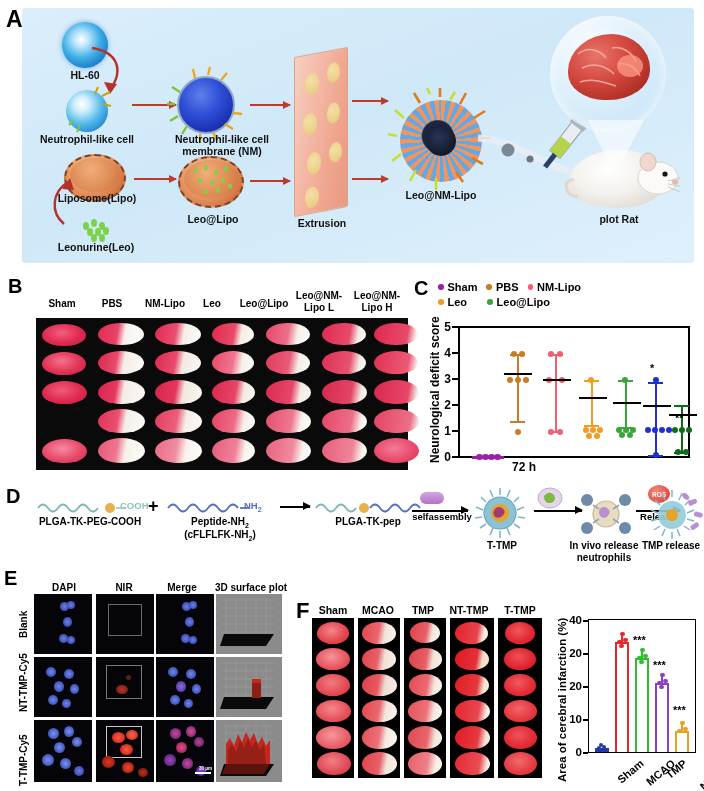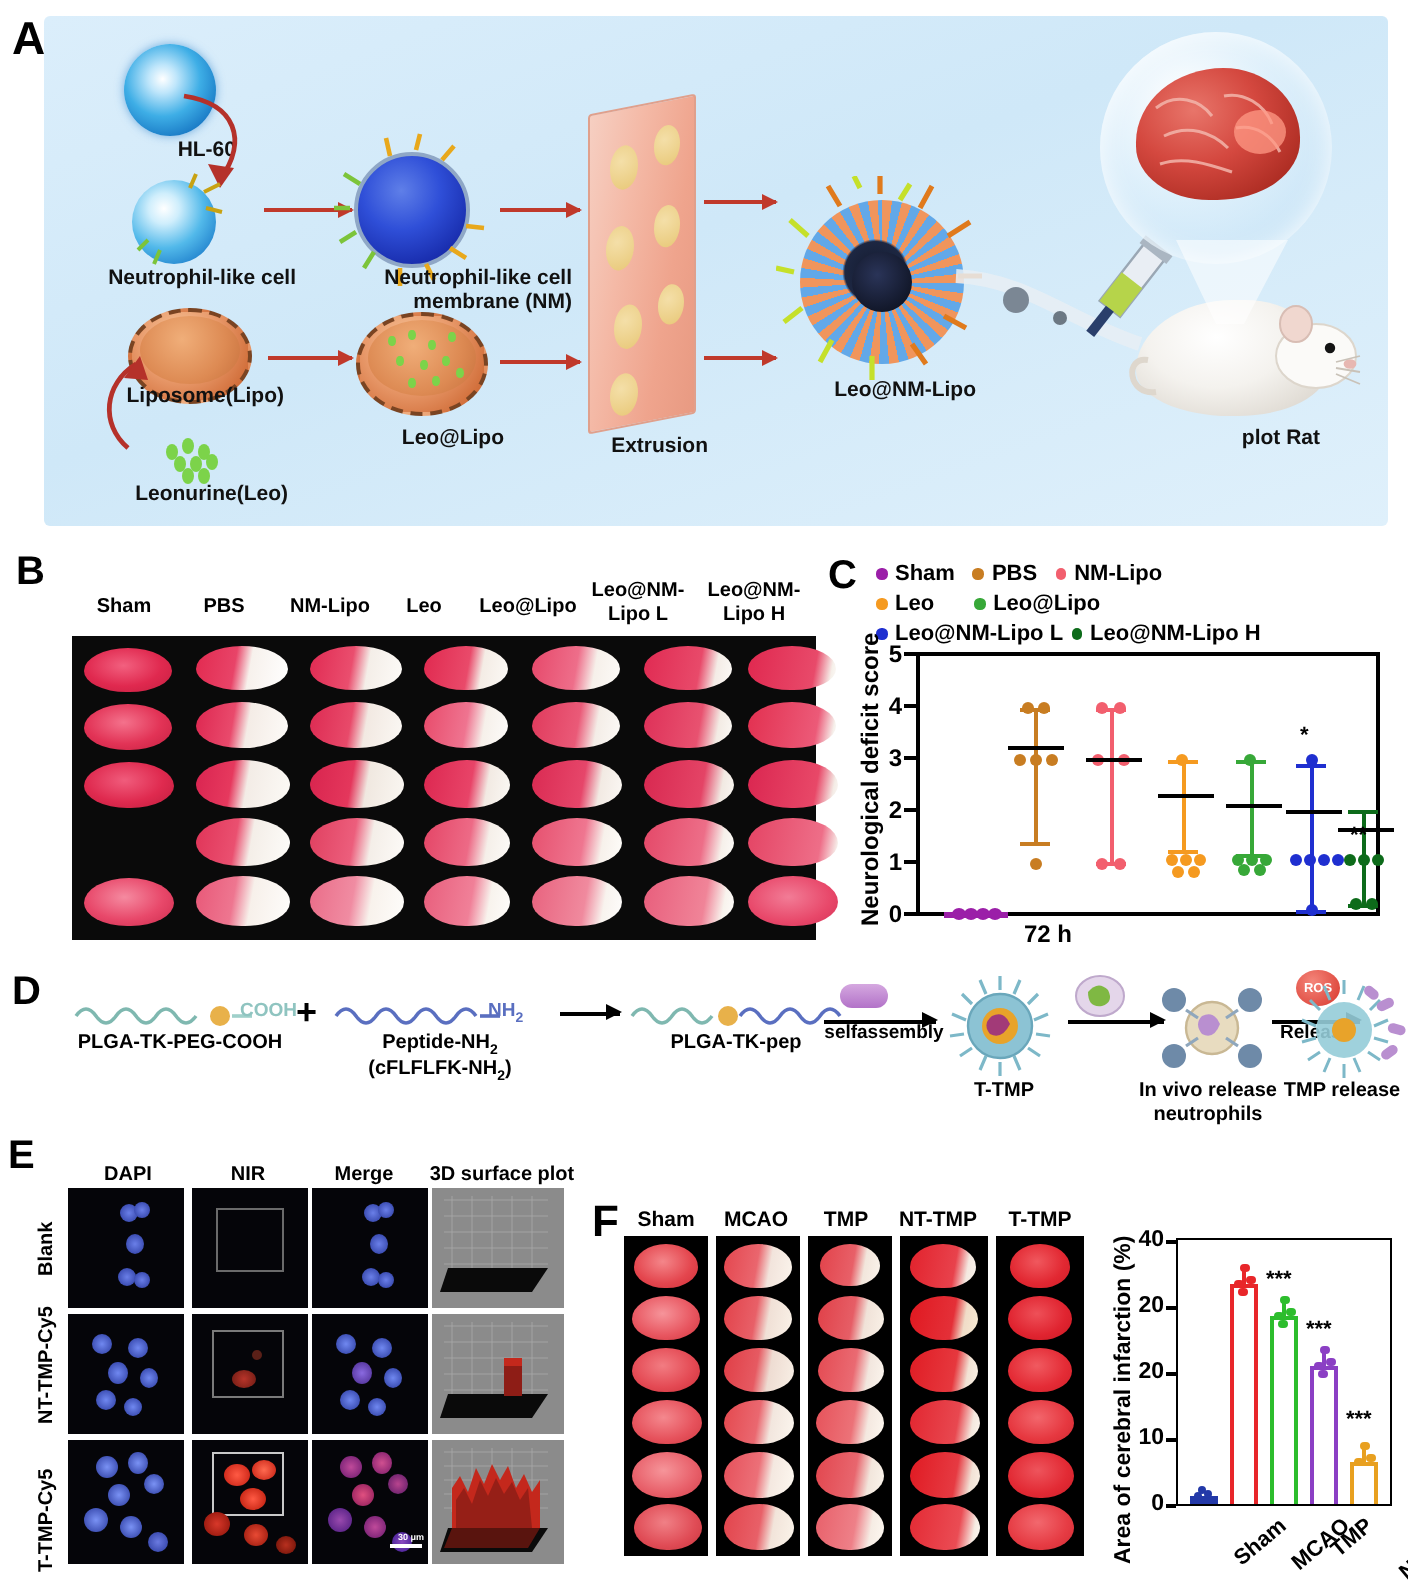--- a/index.html
+++ b/index.html
@@ -27,21 +27,21 @@
   #panelA-box {
     position: absolute;
     left: 22px; top: 8px;
     width: 672px; height: 255px;
     background: linear-gradient(160deg,#dbeefb 0%, #cfe8f8 45%, #dff0fb 100%);
     border-radius: 3px;
   }
   .a-label {
     position: absolute;
     font-size: 10.5px; font-weight: bold; color: #111;
-    text-align: right; line-height: 1.12;
+    text-align: center; line-height: 1.12;
     white-space: nowrap;
   }
   .cell-hl60 {
     position: absolute;
     border-radius: 50%;
     background: radial-gradient(circle at 42% 38%, #ffffff 0%, #bfe6fb 18%, #3eaee6 48%, #1878c4 78%, #0f5ea6 100%);
     box-shadow: 0 0 5px rgba(30,120,200,.55);
   }
   .cell-neutro {
     position: absolute;
@@ -419,30 +419,20 @@
     <span class="legend-item" style="margin-right:20px;">
       <span class="legend-dot" style="background:#f59a20;"></span>
       <span class="legend-text">Leo</span>
     </span>
     <span class="legend-item">
       <span class="legend-dot" style="background:#37a838;"></span>
       <span class="legend-text">Leo@Lipo</span>
     </span>
   </div>
 
-  <div class="legend-row" style="left:438px; top:311px;">
-    <span class="legend-item" style="margin-right:4px;">
-      <span class="legend-dot" style="background:#1f2fd0;"></span>
-      <span class="legend-text">Leo@NM-Lipo L</span>
-    </span>
-    <span class="legend-item">
-      <span class="legend-dot" style="background:#0d6b1a;"></span>
-      <span class="legend-text">Leo@NM-Lipo H</span>
-    </span>
-  </div>
 
   <div id="c-ylabel" style="left:428px; top:463px;">Neurological deficit score</div>
 
   <div class="c-tick-lbl" style="left:437px; top:320px; width:14px;">5</div>
   <div class="c-tick-lbl" style="left:437px; top:346px; width:14px;">4</div>
   <div class="c-tick-lbl" style="left:437px; top:372px; width:14px;">3</div>
   <div class="c-tick-lbl" style="left:437px; top:398px; width:14px;">2</div>
   <div class="c-tick-lbl" style="left:437px; top:424px; width:14px;">1</div>
   <div class="c-tick-lbl" style="left:437px; top:450px; width:14px;">0</div>
 

